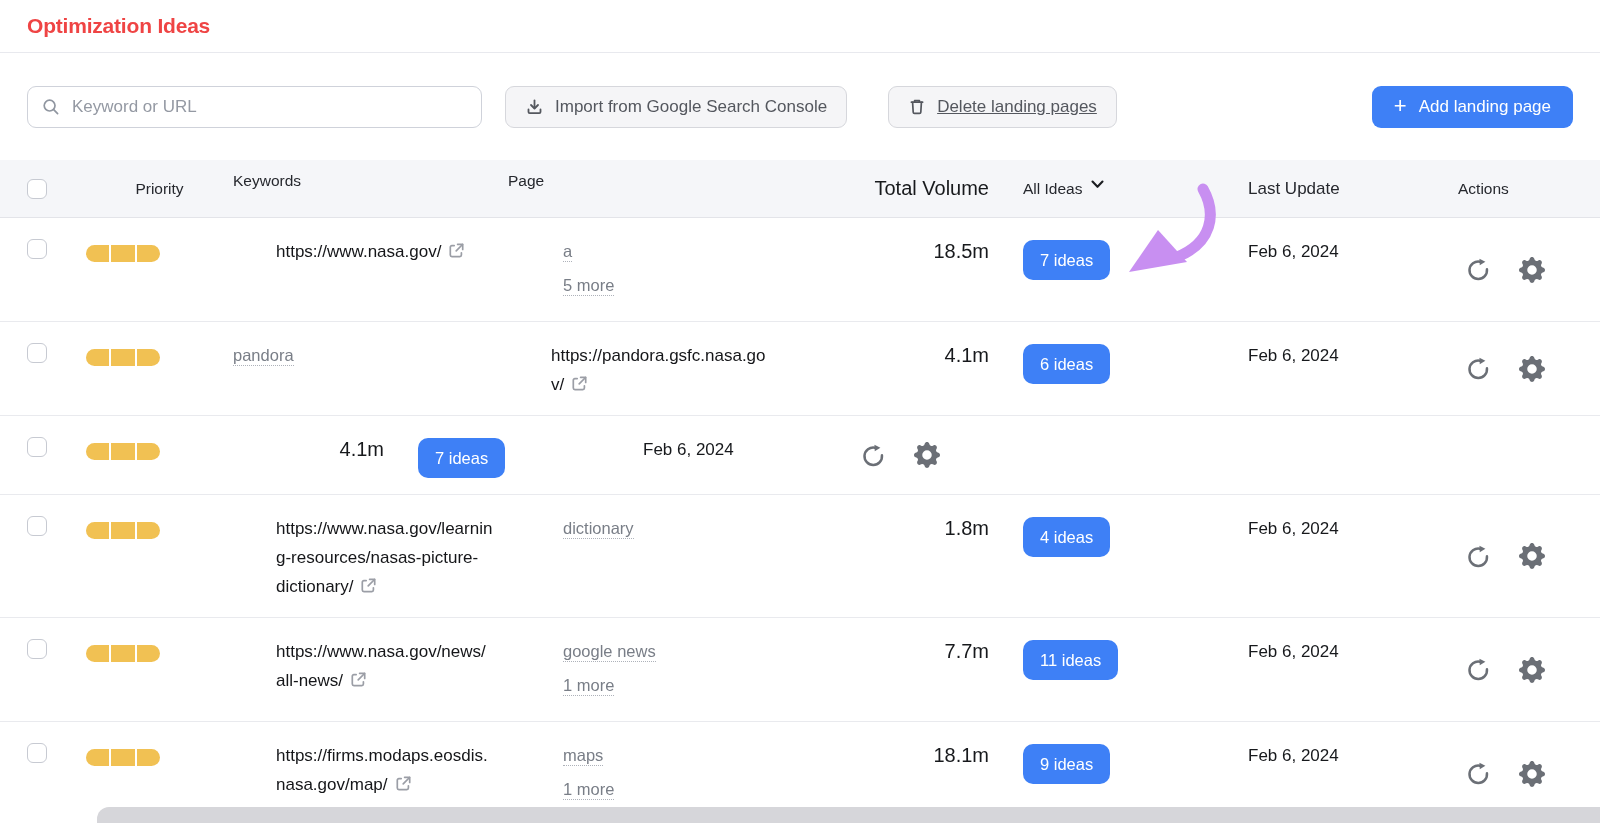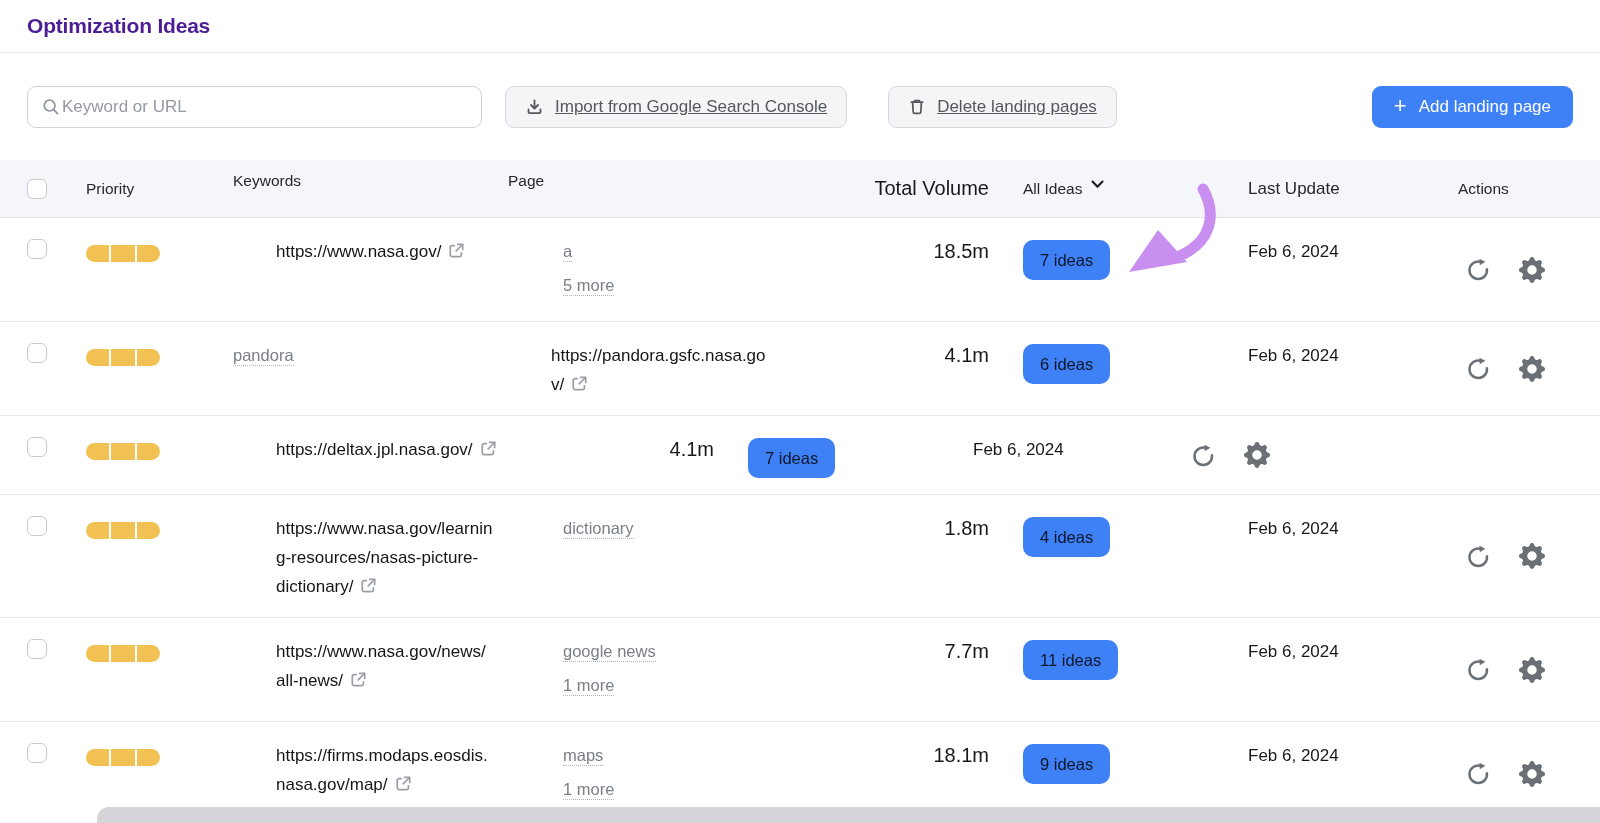--- a/index.html
+++ b/index.html
@@ -3,54 +3,54 @@
 <meta charset="utf-8">
 <style>
   html,body{margin:0;padding:0;background:#fff;}
   *{box-sizing:border-box;}
   .page{
     position:relative;width:1600px;height:823px;overflow:hidden;background:#fff;
     font-family:"Liberation Sans","DejaVu Sans",sans-serif;color:#17191c;
   }
   
   .titlebar{height:53px;border-bottom:1px solid #e8e9ee;display:flex;align-items:center;padding:0 27px;}
-  .title{font-size:21px;font-weight:700;color:#4c1d95;letter-spacing:-0.2px;}
+  .title{font-size:21px;font-weight:700;color:#ef4444;letter-spacing:-0.2px;}
   
   .toolbar{margin-top:33px;padding:0 27px;display:flex;align-items:center;}
   .search{
     width:455px;height:42px;border:1px solid #cfd2da;border-radius:9px;background:#fff;
-    display:flex;align-items:center;padding:0 14px;
+    display:flex;align-items:center;padding:0 14px;gap:10px;
   }
   .search input{
     border:none;outline:none;flex:1;font-size:17px;font-family:inherit;color:#17191c;background:transparent;
   }
   .search input::placeholder{color:#9499a3;}
   .btn{
     height:42px;border:1px solid #d6d7dc;border-radius:9px;background:#f5f5f7;
     display:flex;align-items:center;gap:11px;padding:0 19px;font-size:17px;color:#54575e;
     font-family:inherit;cursor:pointer;white-space:nowrap;
   }
-  .btn-import{margin-left:23px;text-decoration:underline;}
+  .btn-import{margin-left:23px;}
   .btn-delete{margin-left:41px;text-decoration:underline;}
   .btn-add{
     margin-left:auto;background:var(--accent,#3e80f6);border:none;color:#fff;
     padding:0 22px;border-radius:9px;gap:12px;
   }
   .btn-add .plus{font-size:22px;font-weight:400;line-height:1;margin-top:-2px;}
   
   .thead{
     margin-top:32px;height:58px;background:#f5f6f9;border-bottom:1px solid #e3e4e9;
     display:flex;align-items:center;font-size:15.5px;color:#26282e;
   }
   .row{display:flex;border-top:1px solid #e9eaee;min-height:79px;background:#fff;}
   .row:first-of-type{border-top:none;}
   .cell{flex:none;}
   .c-check{width:86px;padding-left:27px;padding-top:21px;}
   .thead .c-check{padding-top:0;align-self:center;}
-  .c-priority{width:147px;padding-top:27px;}
+  .c-priority{width:147px;padding-top:27px;text-align:center;}
   .c-page{width:330px;padding:19px 20px 16px 0;}
   .c-kw{width:275px;padding:19px 10px 16px 0;}
   .c-vol{width:151px;text-align:right;padding-top:19px;font-size:20px;color:#17191c;line-height:29px;}
   .c-ideas{width:225px;padding-left:34px;padding-top:22px;}
   .c-update{width:210px;padding-left:34px;padding-top:19px;font-size:17px;line-height:29px;}
   .c-actions{width:176px;padding-left:42px;display:flex;align-items:center;gap:28px;}
   .thead .c-priority,.thead .c-page,.thead .c-kw,.thead .c-ideas,.thead .c-update,
   .thead .c-vol,.thead .c-actions{padding-top:0;align-self:center;}
   .thead .c-actions{padding-left:34px;}
   .allideas{display:flex;align-items:flex-start;gap:9px;cursor:pointer;font-weight:400;}
@@ -61,21 +61,21 @@
   .pill .seg{flex:1;background:var(--priority,#f1c153);}
   .url{font-size:17px;line-height:29px;color:#151619;word-break:break-all;}
   .url .line{display:block;margin-left:43px;}
   .url .line:last-child .ext{margin-left:7px;position:relative;top:2px;}
   .kw-line{line-height:29px;margin-bottom:5px;}
   .kw{
     font-size:16.5px;color:#797e87;text-decoration:none;cursor:pointer;
     border-bottom:1.5px dotted #aeb2ba;padding-bottom:1px;
   }
   .ideas{
-    background:var(--accent,#3e80f6);color:#0f172a;border:none;border-radius:10px;
+    background:var(--accent,#3e80f6);color:#ffffff;border:none;border-radius:10px;
     height:40px;padding:0 17px;font-size:16.5px;font-family:inherit;cursor:pointer;
   }
   .icon-btn{background:none;border:none;padding:0;cursor:pointer;display:flex;align-items:center;}
   
   .arrow-overlay{position:absolute;inset:0;pointer-events:none;z-index:9;}
   
   .bottom-band{
     position:absolute;left:97px;right:0;bottom:0;height:16px;background:#d6d6da;
     border-top-left-radius:12px;z-index:8;
   }
@@ -251,29 +251,20 @@
     <div class="cell c-check">
       <div class="checkbox"></div>
     </div>
     <div class="cell c-priority">
       <div class="pill">
             <span class="seg"></span>
             <span class="seg"></span>
             <span class="seg"></span>
           </div>
     </div>
-    <div class="cell c-page">
-      <div class="url">
-            <span class="line">https://deltax.jpl.nasa.gov/<span class="ext"><svg width="17" height="17" viewBox="0 0 17 17" fill="none" stroke="#9b9ea6" stroke-width="1.7" stroke-linecap="round" stroke-linejoin="round">
-                  <path d="M6.2 3.6 H3.9 C3 3.6 2.3 4.3 2.3 5.2 V13.1 C2.3 14 3 14.7 3.9 14.7 H11.8 C12.7 14.7 13.4 14 13.4 13.1 V10.8"></path>
-                  <path d="M9.6 2.3 H14.7 V7.4"></path>
-                  <path d="M14.5 2.5 L8.2 8.8"></path>
-                </svg></span></span>
-          </div>
-    </div>
     <div class="cell c-vol">4.1m</div>
     <div class="cell c-ideas">
       <button class="ideas">7 ideas</button>
     </div>
     <div class="cell c-update">Feb 6, 2024</div>
     <div class="cell c-actions">
       <button class="icon-btn">
         <span style="display:flex;">
           <svg width="25" height="25" viewBox="0 0 16 16">
                 <path d="M13.4 7.9 A5.6 5.6 0 1 1 8.9 3.0" fill="none" stroke="#6b6f76" stroke-width="1.6" stroke-linecap="round"></path>

